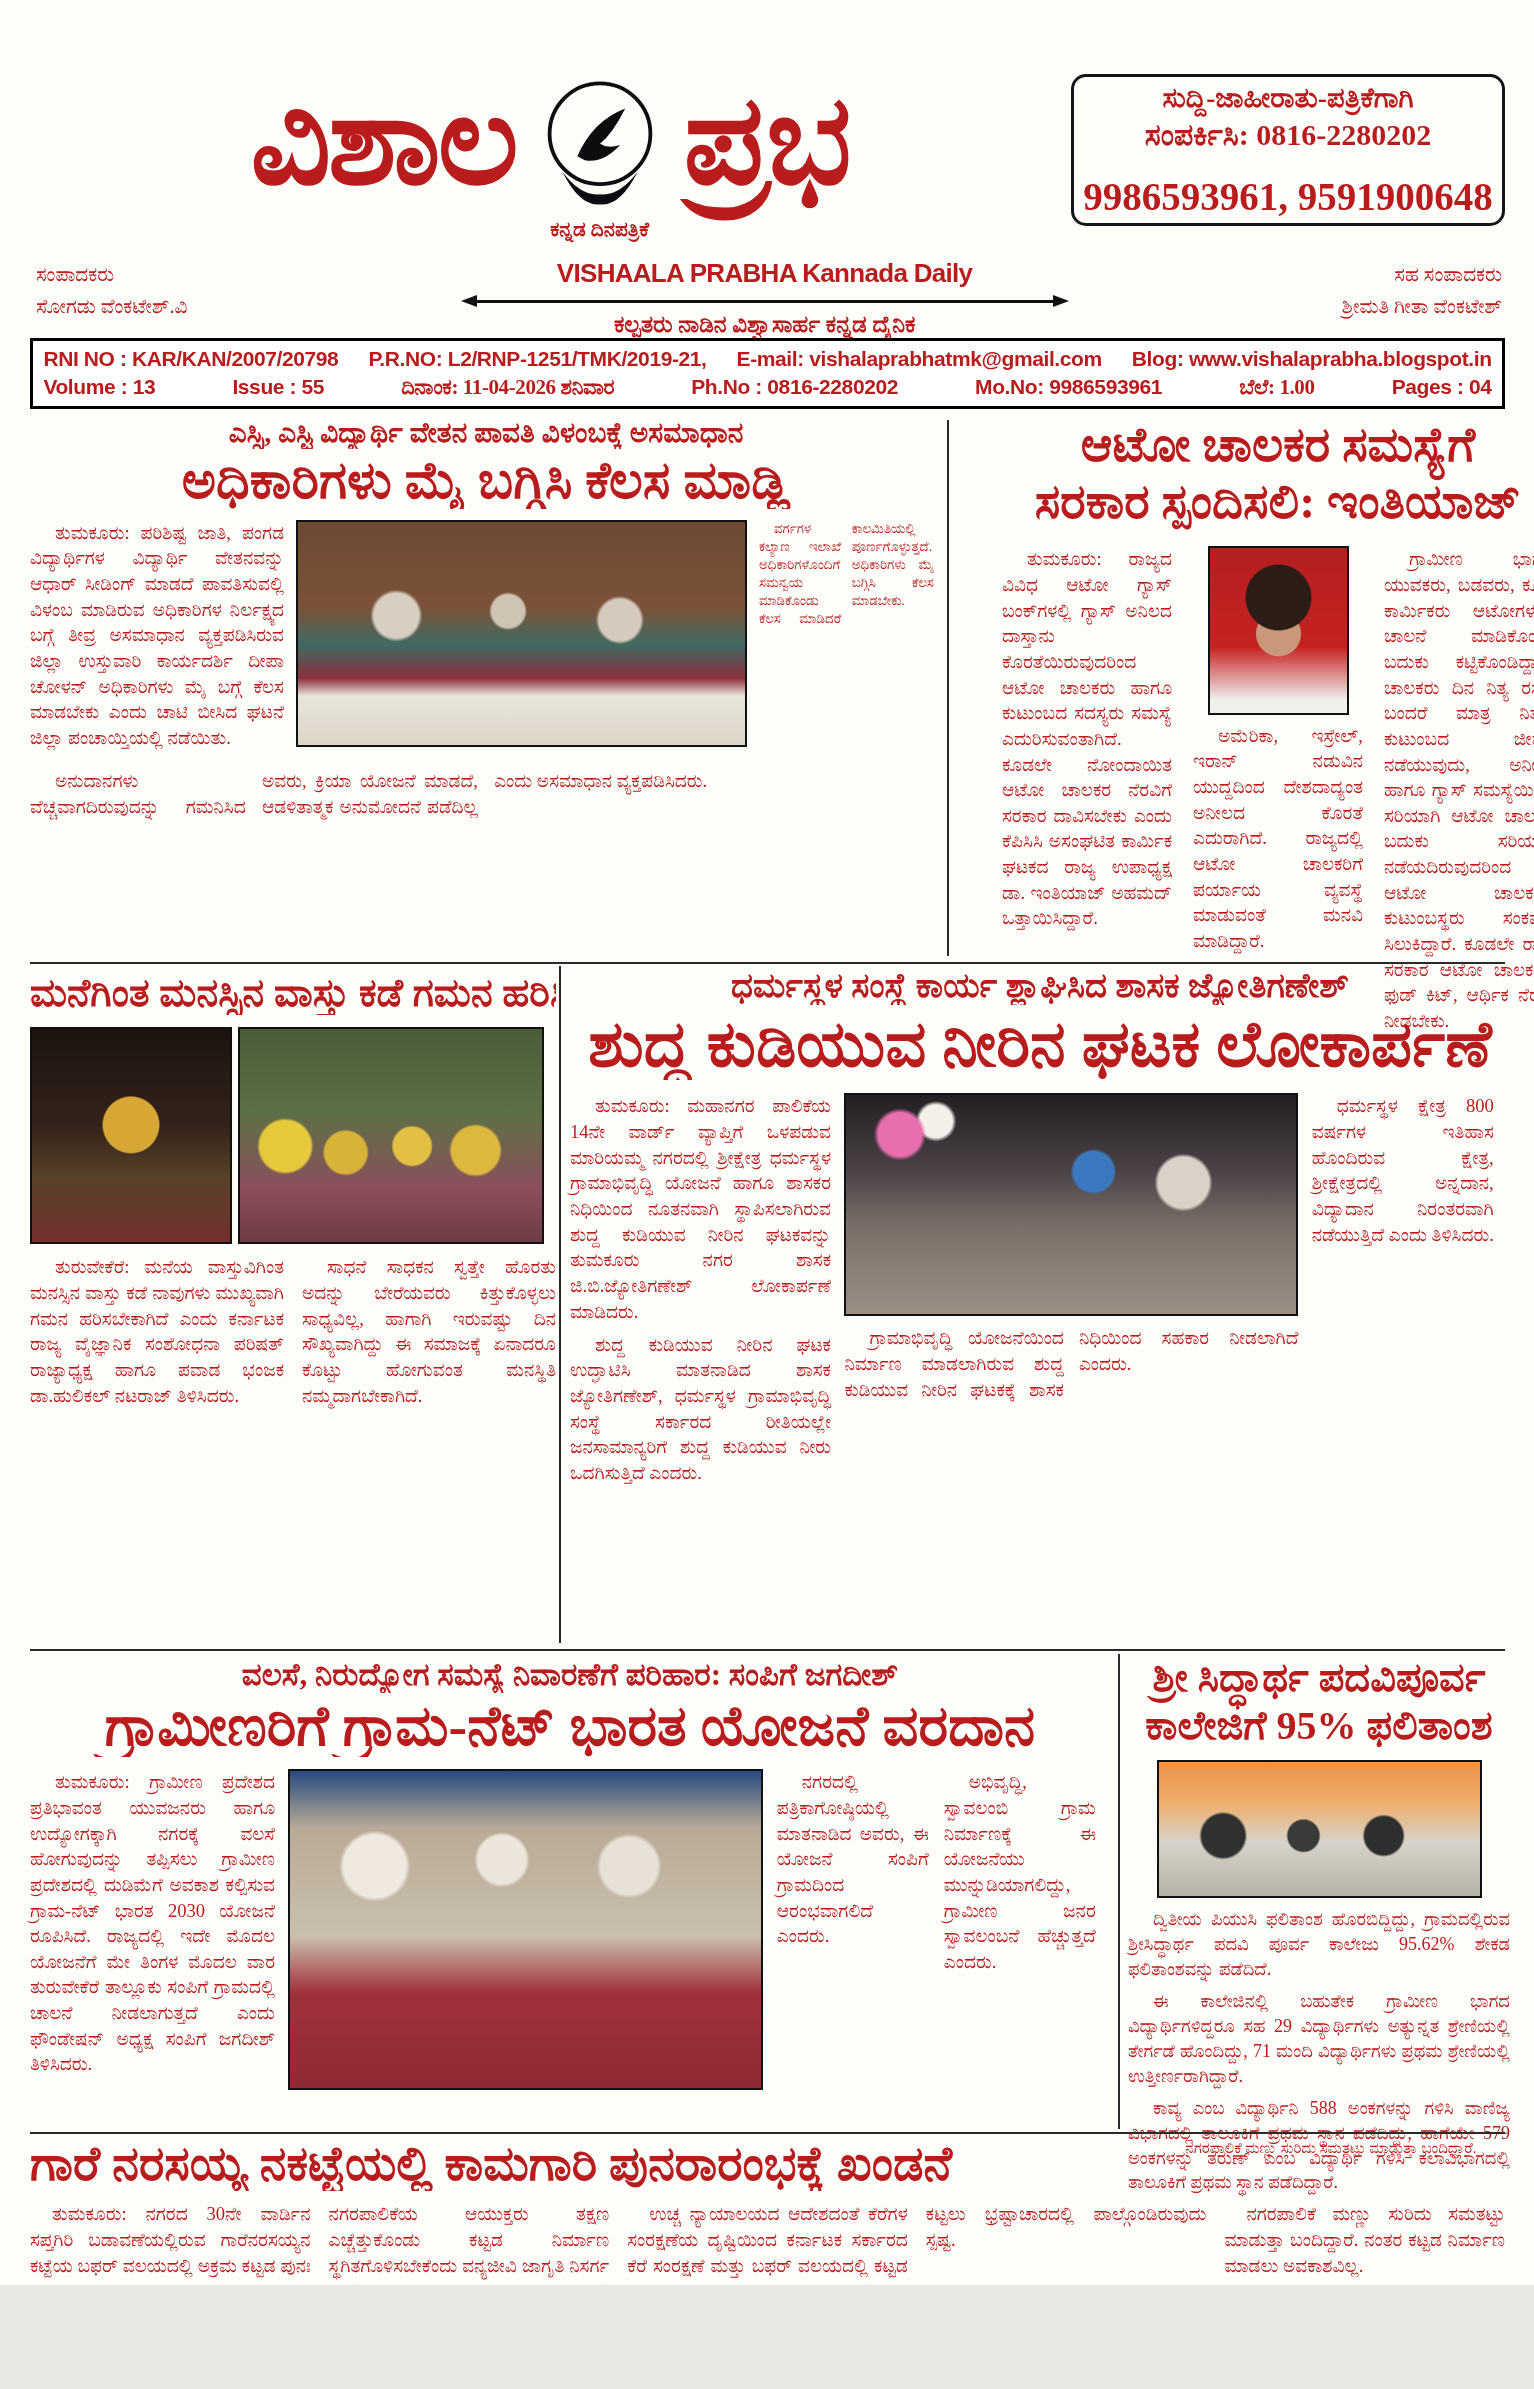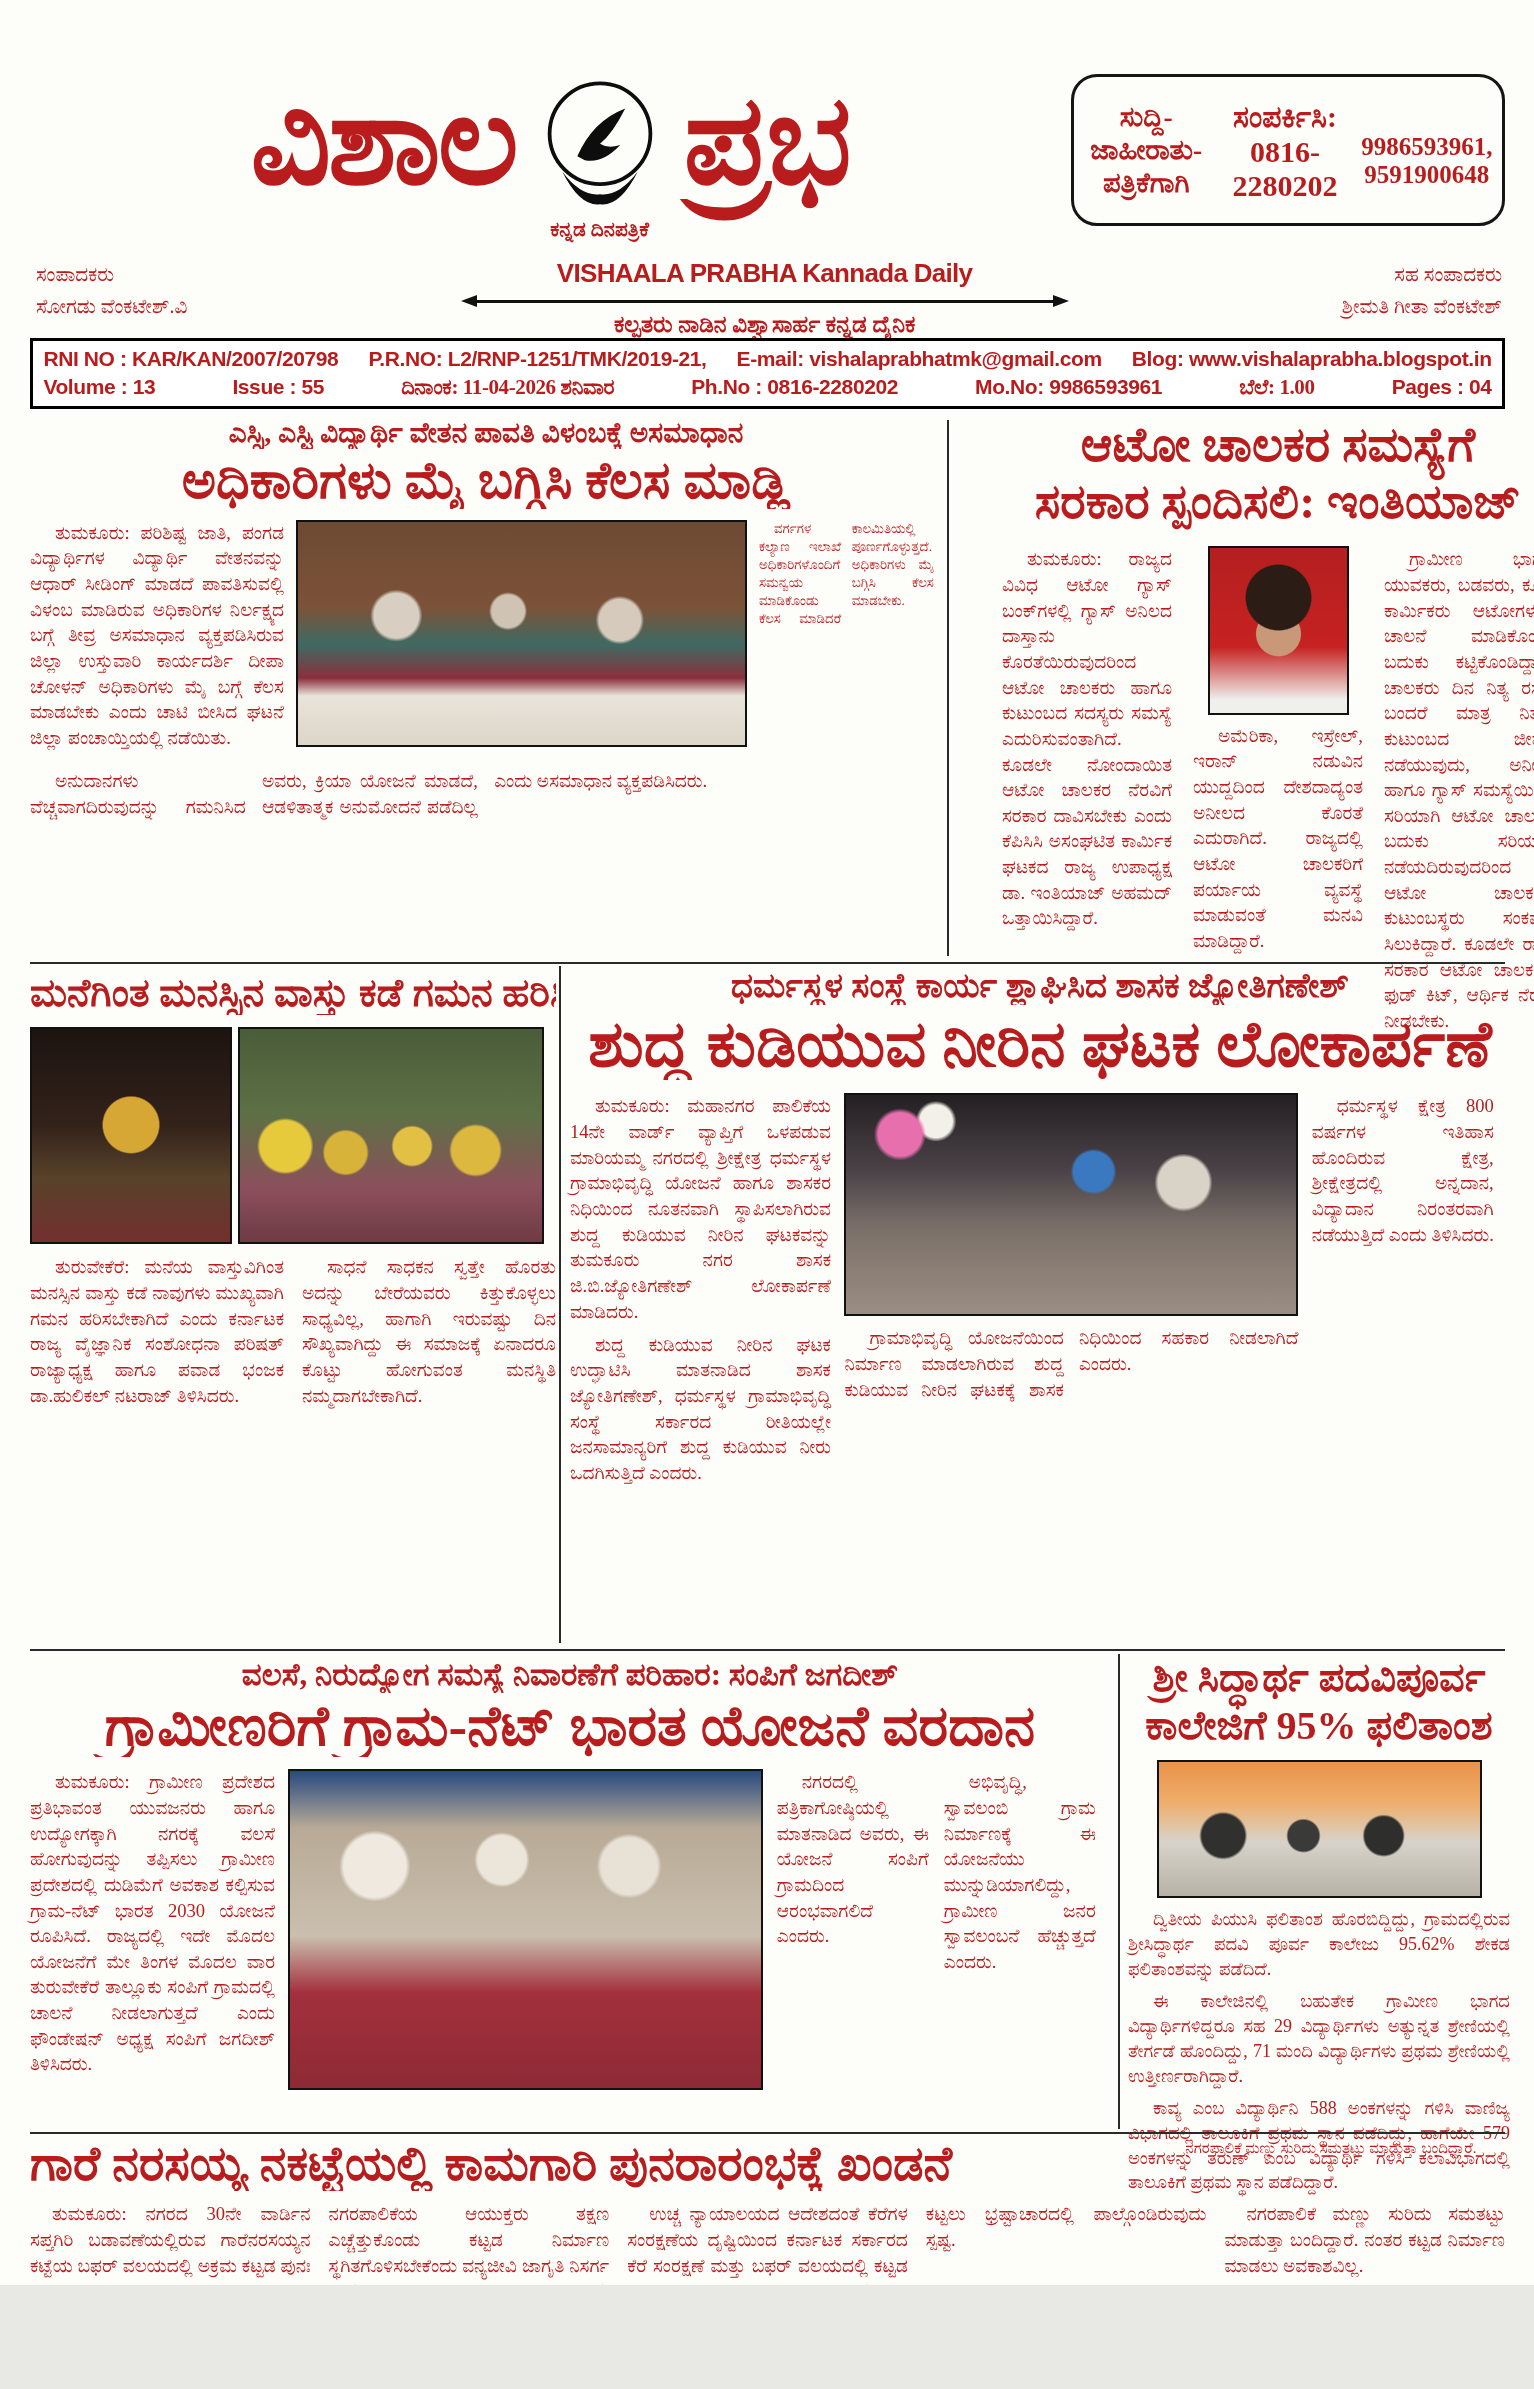--- a/index.html
+++ b/index.html
@@ -6,25 +6,25 @@
   .page{position:relative;width:1534px;height:2285px;margin:0 auto;background:#fdfdfa;color:#b91c1c;
         font-family:"Liberation Serif", serif;overflow:hidden;}
   .kn{font-family:"Liberation Serif", serif;}
 
   
   .masthead{position:absolute;left:41px;top:30px;width:1017px;height:223px;display:flex;align-items:center;justify-content:center;gap:21px;}
   .mast-word{font-size:125px;font-weight:bold;line-height:1;letter-spacing:-3px;}
   .logo-wrap{display:flex;flex-direction:column;align-items:center;margin-top:30px;}
   .logo-circle{width:126px;height:141px;}
   .logo-caption{font-size:20px;font-weight:bold;margin-top:4.5px;}
-  .contact-box{position:absolute;left:1071px;top:74px;width:434px;height:152px;border:3.7px solid #151515;border-radius:26px;
-               display:flex;flex-direction:row;align-items:center;justify-content:center;text-align:center;padding:4.5px 7.4px;box-sizing:border-box;}
+  .contact-box{position:absolute;left:1071px;top:74px;width:434px;height:152px;border:3.7px solid #151515;border-radius:15px;
+               display:flex;flex-direction:column;align-items:center;justify-content:center;text-align:center;padding:4.5px 7.4px;box-sizing:border-box;}
   .contact-line1{font-size:27.5px;font-weight:bold;}
   .contact-line2{font-size:30px;font-weight:bold;margin-top:3px;}
-  .contact-line3{font-size:25px;font-weight:bold;font-family:"Liberation Serif",serif;margin-top:21px;}
+  .contact-line3{font-size:39px;font-weight:bold;font-family:"Liberation Serif",serif;margin-top:21px;}
 
   .editors{position:absolute;left:36px;top:258px;width:1466px;height:74px;display:flex;justify-content:space-between;align-items:flex-start;}
   .ed-col{font-size:20px;line-height:1.6;}
   .ed-col.right{text-align:right;}
   .ed-center{width:668px;text-align:center;}
   .ed-title{font-size:26px;font-weight:bold;font-family:"Liberation Sans",sans-serif;letter-spacing:-0.7px;}
   .arrow{display:flex;align-items:center;margin:6px 30px 4.5px 30px;}
   .arrow .shaft{flex:1;height:3px;background:#111;}
   .arrow .tri-l{width:0;height:0;border-top:6.7px solid transparent;border-bottom:6.7px solid transparent;border-right:16.3px solid #111;}
   .arrow .tri-r{width:0;height:0;border-top:6.7px solid transparent;border-bottom:6.7px solid transparent;border-left:16.3px solid #111;}

